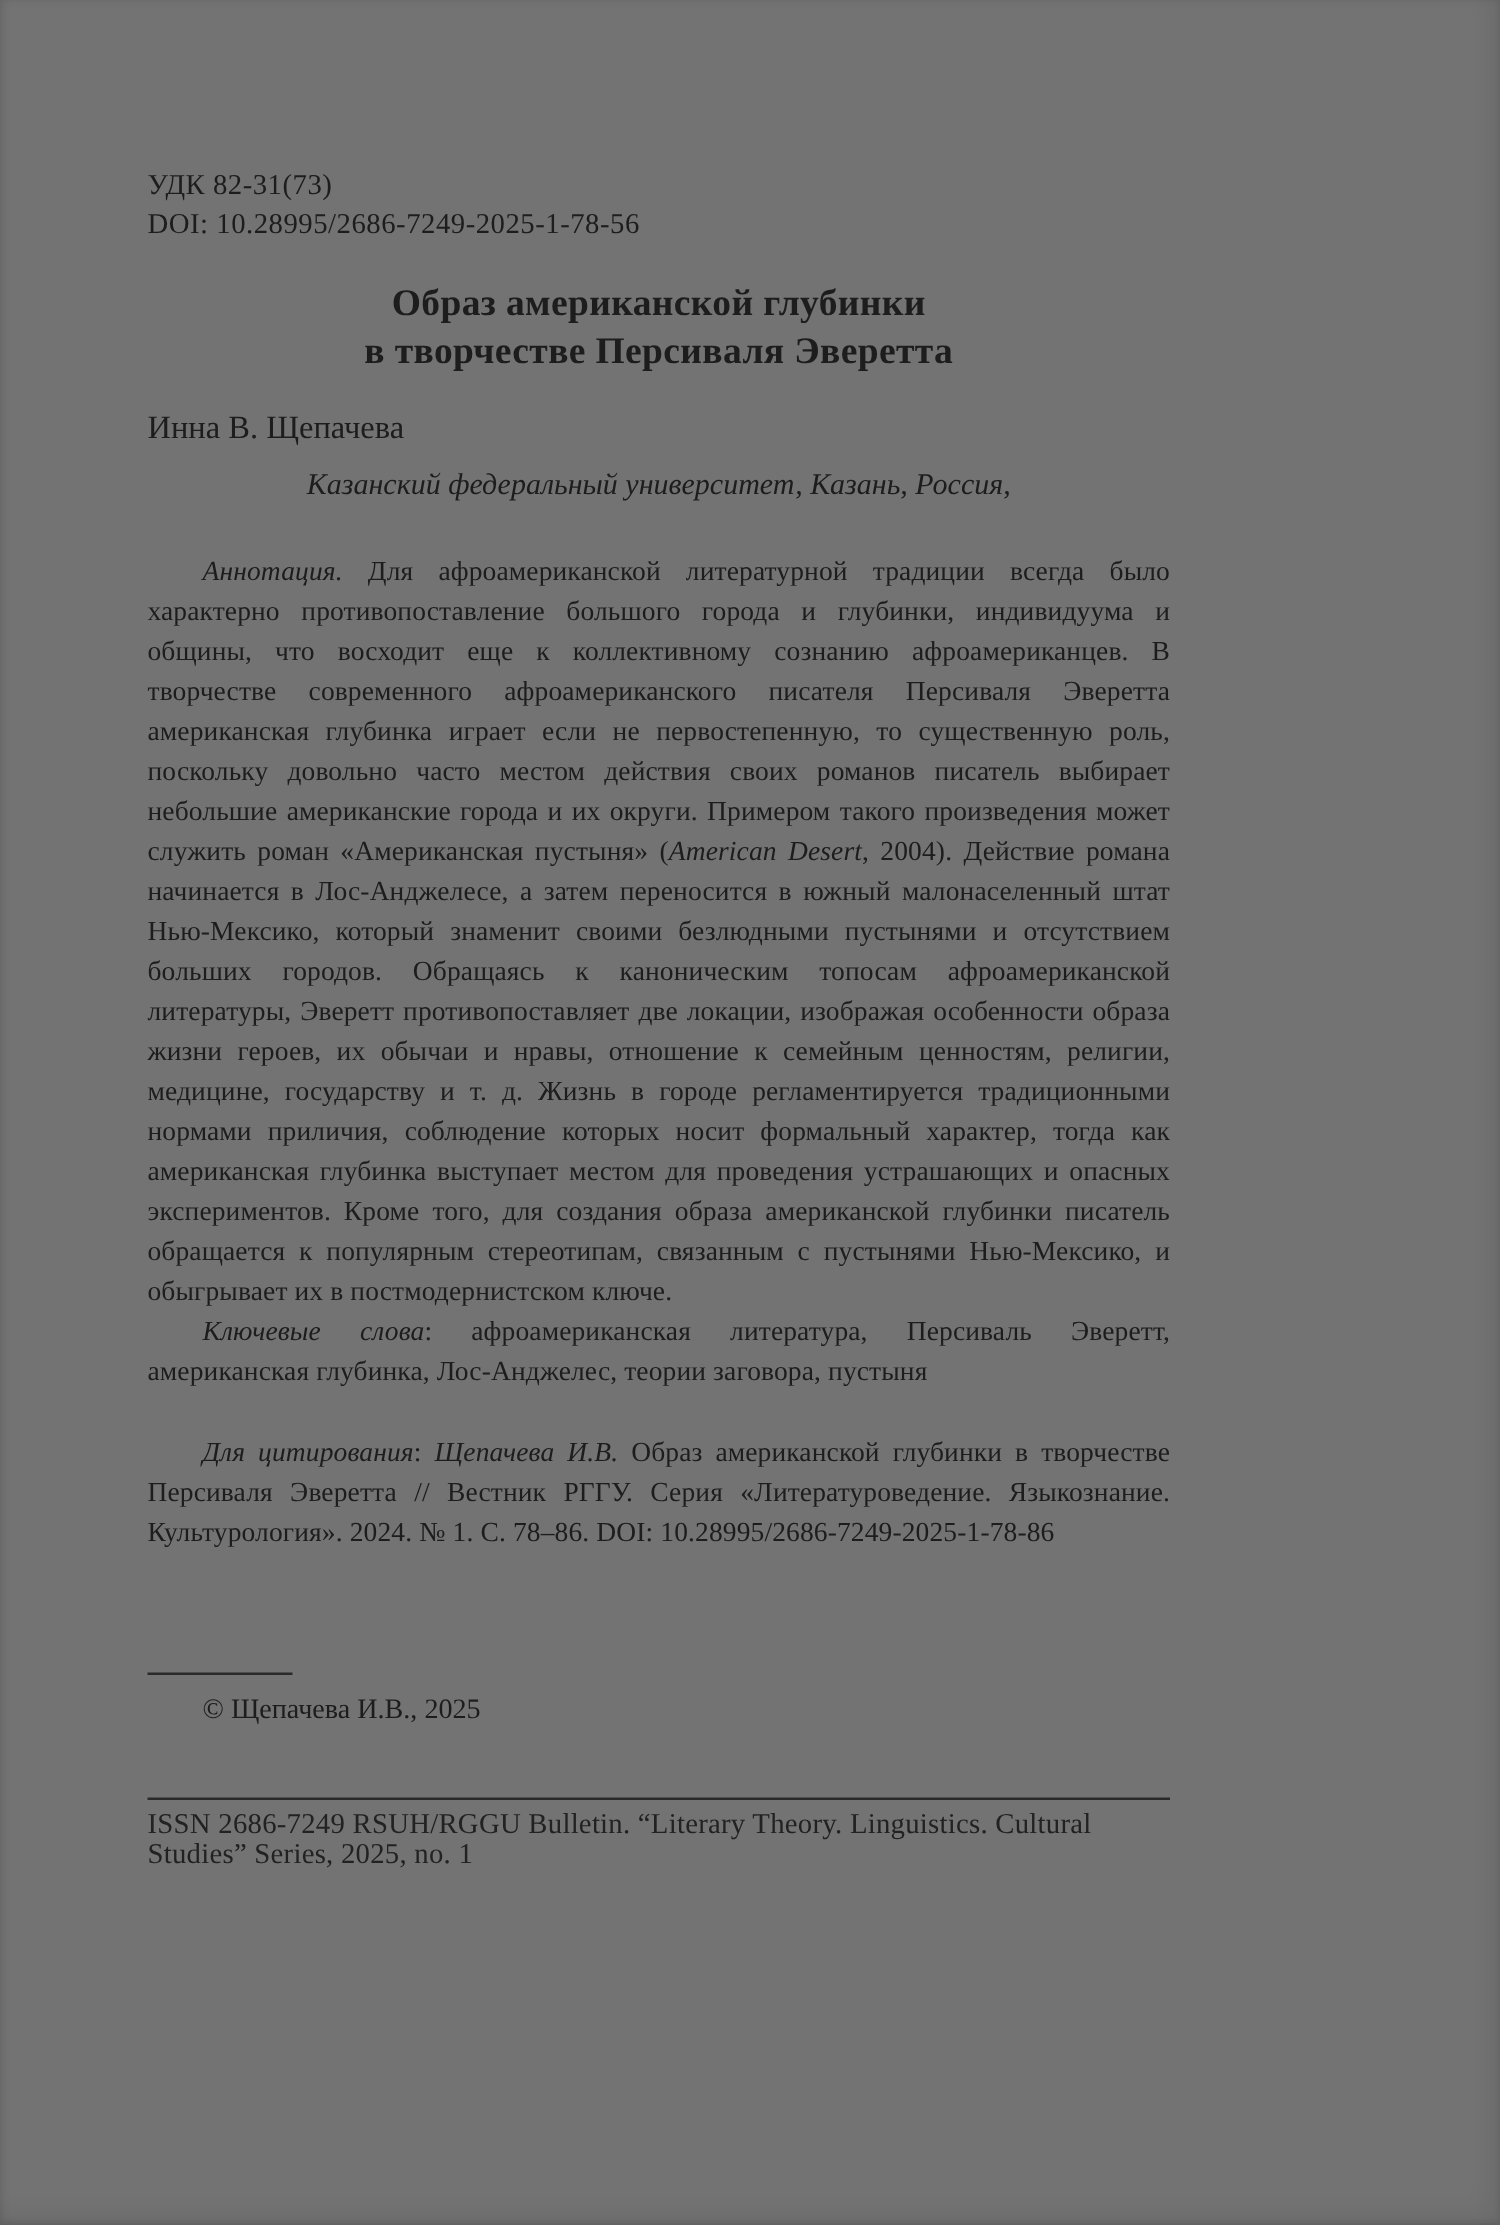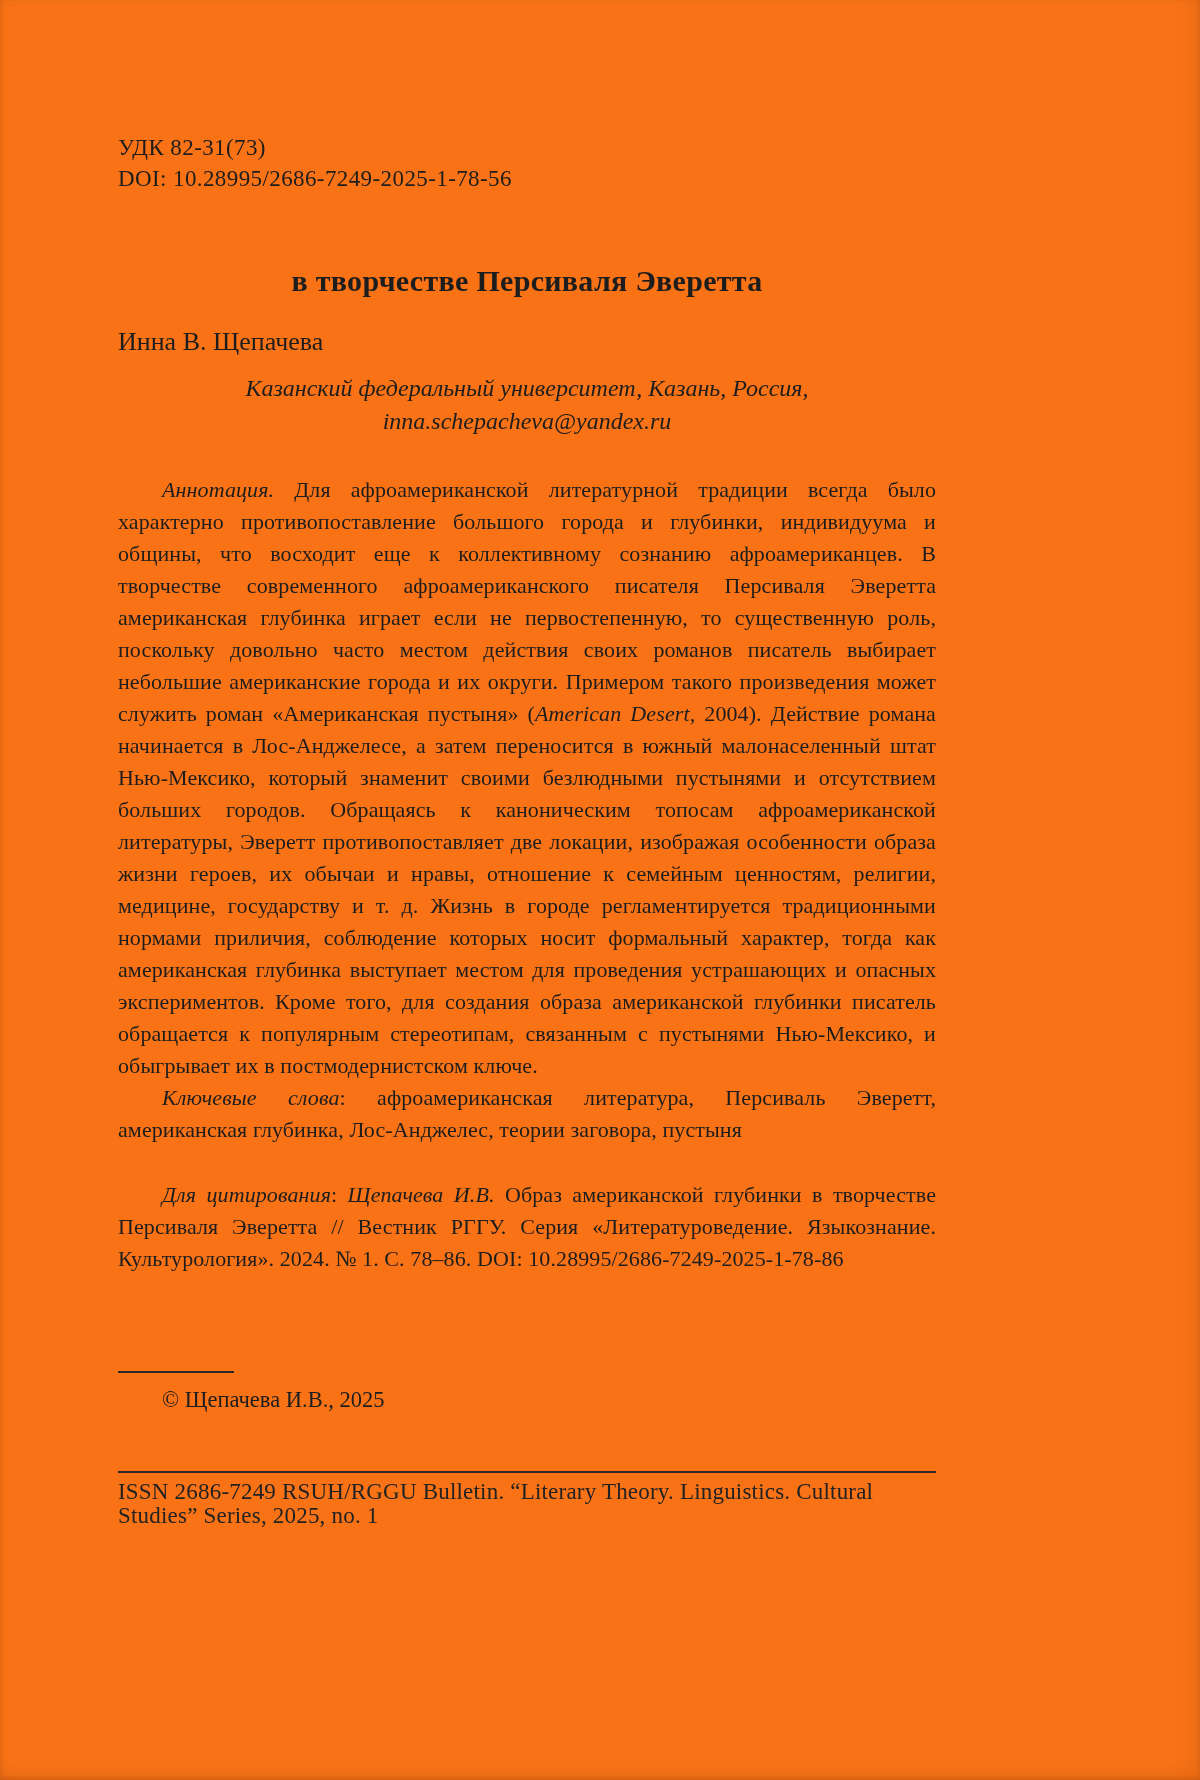--- a/index.html
+++ b/index.html
@@ -5,21 +5,21 @@
 <style>
   * { margin: 0; padding: 0; box-sizing: border-box; }
   html, body { background: #d9d9d6; }
   body { font-family: "Liberation Serif", "DejaVu Serif", serif; color: #1d1d1d; }
 
   .page {
     position: relative;
     width: 1200px;
     height: 1780px;
     margin: 0 auto;
-    background: #f97316;
+    background: #737373;
     box-shadow: inset -8px -8px 18px rgba(0,0,0,0.07),
                 inset 3px 0 8px rgba(0,0,0,0.035),
                 inset 0 -2px 5px rgba(0,0,0,0.10);
     overflow: hidden;
   }
 
   .content {
     position: absolute;
     left: 118px;
     top: 132px;
@@ -99,27 +99,26 @@
 </head>
 <body>
 
 <div class="page">
   <div class="content">
 
     <div class="meta-line">УДК 82-31(73)</div>
     <div class="meta-line">DOI: 10.28995/2686-7249-2025-1-78-56</div>
 
     <h1 class="title">
-      <br>
+      <span>Образ американской глубинки</span><br>
       <span>в творчестве Персиваля Эверетта</span>
     </h1>
 
     <div class="author-name">Инна В. Щепачева</div>
     <div class="affiliation">Казанский федеральный университет, Казань, Россия,</div>
-    <div class="email">inna.schepacheva@yandex.ru</div>
 
     <p class="body-par abstract-par"><span class="i">Аннотация.</span><span> Для афроамериканской литературной традиции всегда было характерно противопоставление большого города и глубинки, индивидуума и общины, что восходит еще к коллективному сознанию афроамериканцев. В творчестве современного афроамериканского писателя Персиваля Эверетта американская глубинка играет если не первостепенную, то существенную роль, поскольку довольно часто местом действия своих романов писатель выбирает небольшие американские города и их округи. Примером такого произведения может служить роман «Американская пустыня» (</span><span class="i">American Desert</span><span>, 2004). Действие романа начинается в Лос-Анджелесе, а затем переносится в южный малонаселенный штат Нью-Мексико, который знаменит своими безлюдными пустынями и отсутствием больших городов. Обращаясь к каноническим топосам афроамериканской литературы, Эверетт противопоставляет две локации, изображая особенности образа жизни героев, их обычаи и нравы, отношение к семейным ценностям, религии, медицине, государству и т. д. Жизнь в городе регламентируется традиционными нормами приличия, соблюдение которых носит формальный характер, тогда как американская глубинка выступает местом для проведения устрашающих и опасных экспериментов. Кроме того, для создания образа американской глубинки писатель обращается к популярным стереотипам, связанным с пустынями Нью-Мексико, и обыгрывает их в постмодернистском ключе.</span></p>
 
     <p class="body-par"><span class="i">Ключевые слова</span><span>: афроамериканская литература, Персиваль Эверетт, американская глубинка, Лос-Анджелес, теории заговора, пустыня</span></p>
 
     <p class="body-par citation-par"><span class="i">Для цитирования</span><span>: </span><span class="i">Щепачева И.В.</span><span> Образ американской глубинки в творчестве Персиваля Эверетта // Вестник РГГУ. Серия «Литературоведение. Языкознание. Культурология». 2024. № 1. С. 78–86. DOI: 10.28995/2686-7249-2025-1-78-86</span></p>
 
     <div class="copyright-rule"></div>
     <div class="copyright-line">© Щепачева И.В., 2025</div>
 

